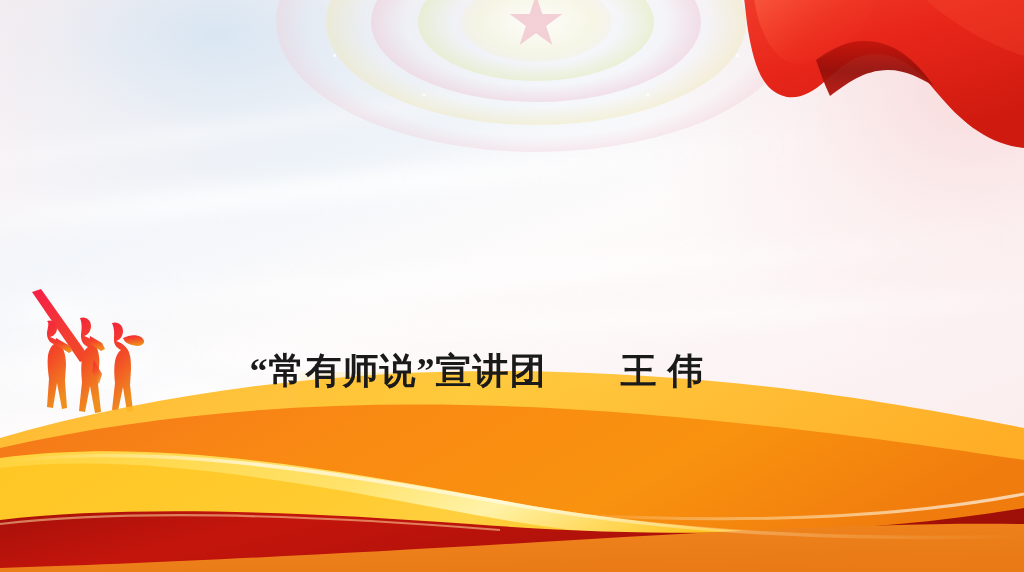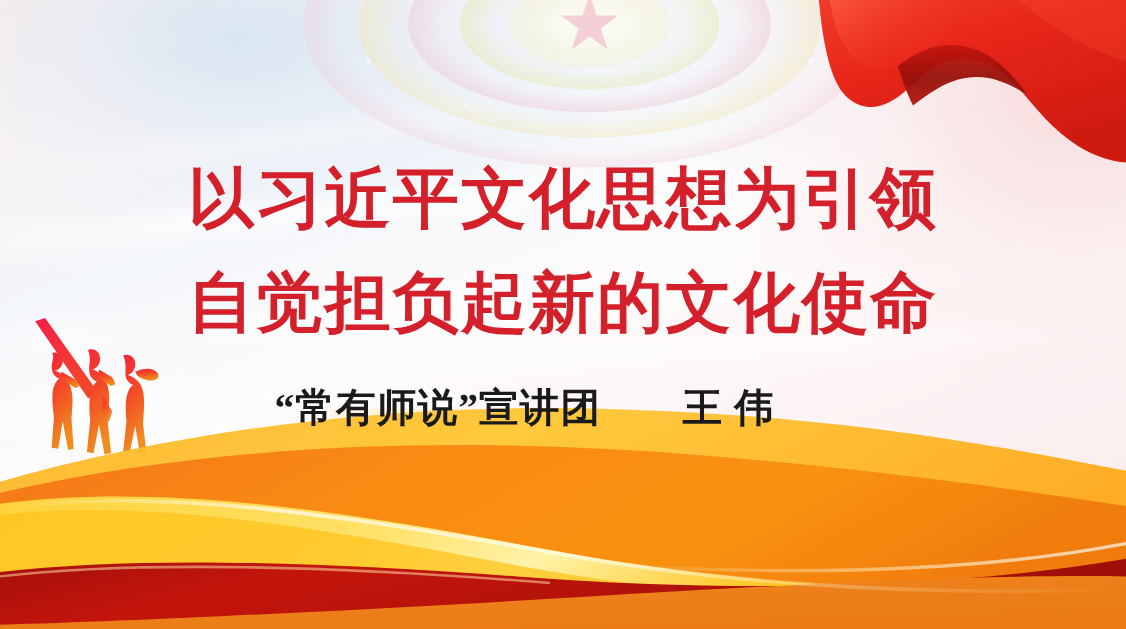--- a/index.html
+++ b/index.html
@@ -379,20 +379,16 @@
              L1024,230 L0,230 Z" fill="url(#wDeepRed)"></path>
 
     <path d="M0,226 C140,222 340,212 540,200 C740,188 900,180 1024,182
              L1024,230 L0,230 Z" fill="url(#wBottomOrange)"></path>
 
     <path d="M0,120 C150,100 320,128 500,160 C650,188 820,200 1024,194" fill="none" stroke="url(#wSheen)" stroke-width="3.5" opacity="0.9"></path>
     <path d="M0,182 C120,168 300,172 500,188" fill="none" stroke="#ffd9a0" stroke-width="2.2" opacity="0.55"></path>
     <path d="M560,172 C740,182 900,176 1024,152" fill="none" stroke="url(#wSheen2)" stroke-width="3" opacity="0.8"></path>
   </svg>
 
-  <div class="title-block">
-    <div class="title-line">以习近平文化思想为引领</div>
-    <div class="title-line">自觉担负起新的文化使命</div>
-  </div>
 
   <div class="subtitle">“常有师说”宣讲团　　王 伟</div>
 
 </div>
 
 </body></html>

